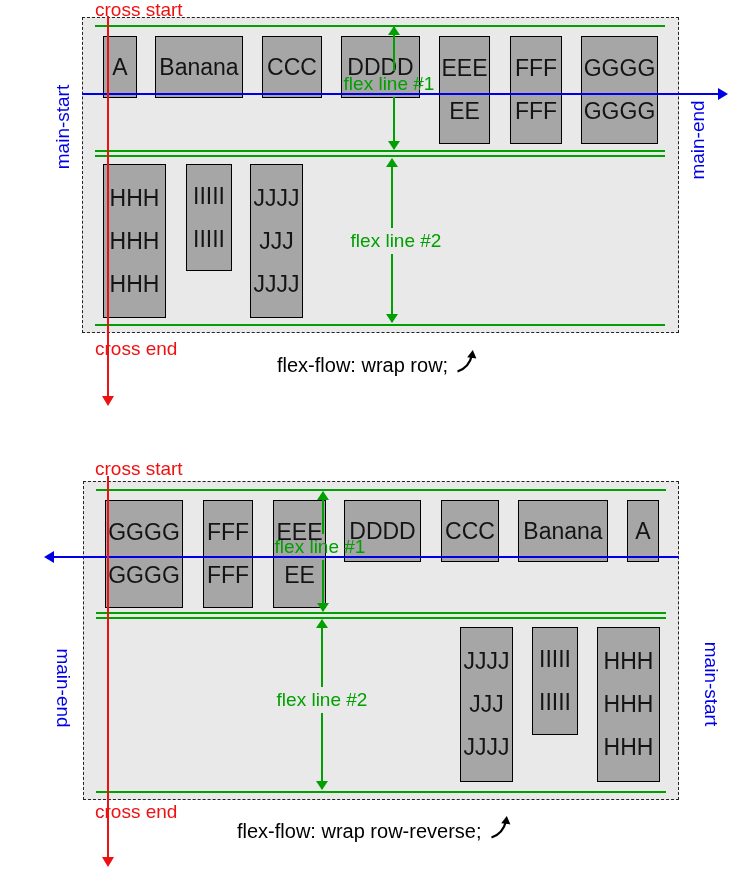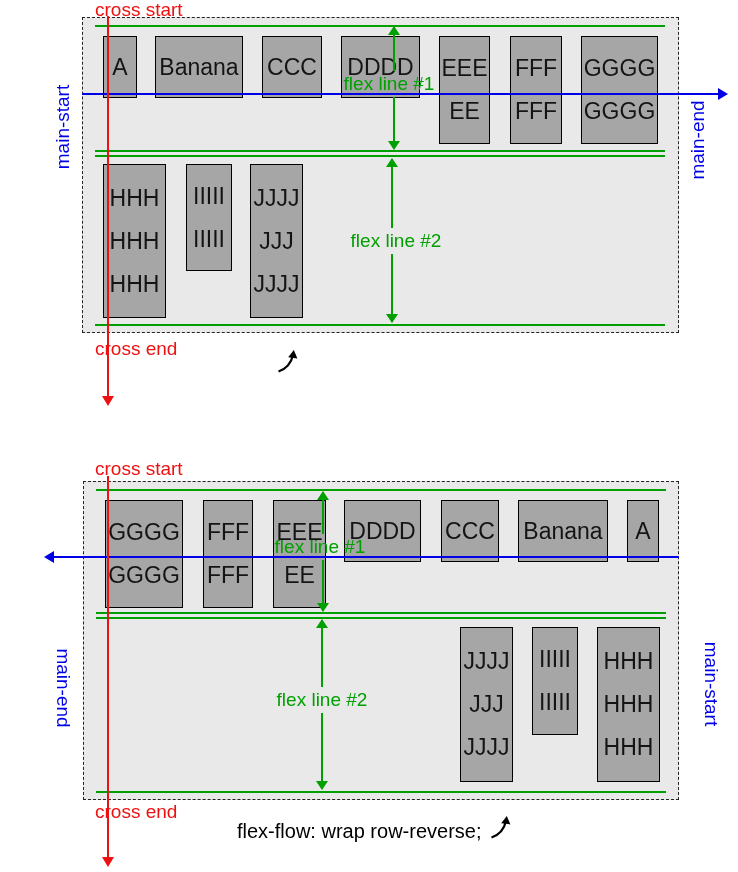--- a/index.html
+++ b/index.html
@@ -95,20 +95,21 @@
       </div>
       <div class="abs hline-blue" style="left: 82px; top: 93px; width: 636px; background: rgb(0, 0, 230);"></div>
       <div class="abs tri tri-right" style="left: 718px; top: 88px; border-left-color: rgb(0, 0, 230);"></div>
       <div class="abs vline-red" style="left: 107px; top: 16px; height: 380px; background: rgb(238, 17, 17);"></div>
       <div class="abs tri tri-red-down" style="left: 102px; top: 396px; border-top-color: rgb(238, 17, 17);"></div>
       <div class="abs cross-label" style="left: 95px; top: -1px; color: rgb(238, 17, 17);">cross start</div>
       <div class="abs cross-label" style="left: 95px; top: 338px; color: rgb(238, 17, 17);">cross end</div>
       <div class="abs axis-label" style="left: 63px; top: 127px; color: rgb(0, 0, 230); transform: translate(-50%, -50%) rotate(-90deg);">main-start</div>
       <div class="abs axis-label" style="left: 698px; top: 140px; color: rgb(0, 0, 230); transform: translate(-50%, -50%) rotate(-90deg);">main-end</div>
       <div class="abs caption" style="left: 277px; top: 349px;">
+        <span class="caption-text">flex-flow: wrap row;</span>
         <span><svg width="21" height="24" viewBox="0 0 21 24">
             <path d="M1.5 22.5 C 6 21, 13.5 17, 16 6" fill="none" stroke="#000" stroke-width="2.2"></path>
             <polygon points="11.2,8.2 16.8,1 20.4,9.4" fill="#000"></polygon>
           </svg></span>
       </div>
     </div>
     <div class="abs" style="left: 0px; top: 0px;">
       <div class="abs flex-container" style="left: 83px; top: 481px; width: 596px; height: 319px; background: rgb(233, 233, 233);"></div>
       <div class="abs hline-green" style="left: 96px; top: 489px; width: 570px; background: rgb(0, 160, 0);"></div>
       <div class="abs hline-green" style="left: 96px; top: 612px; width: 570px; background: rgb(0, 160, 0);"></div>

